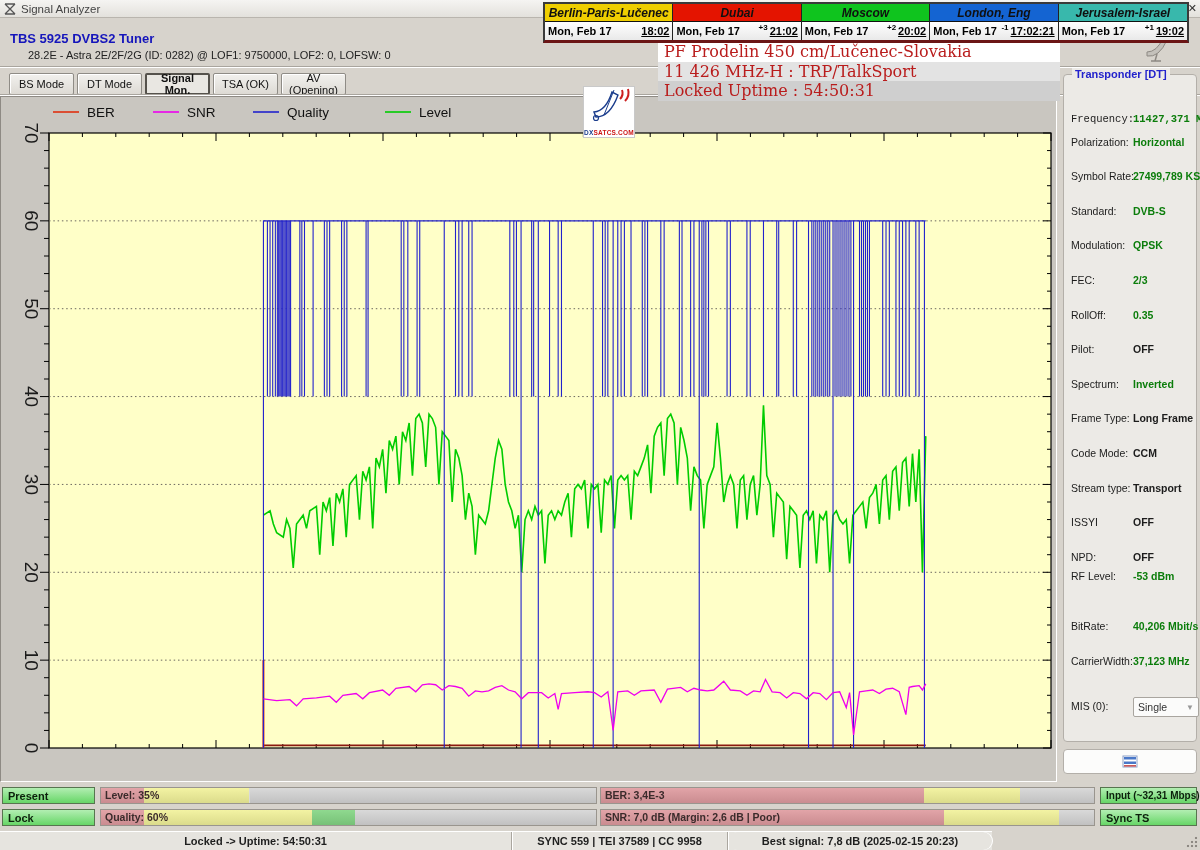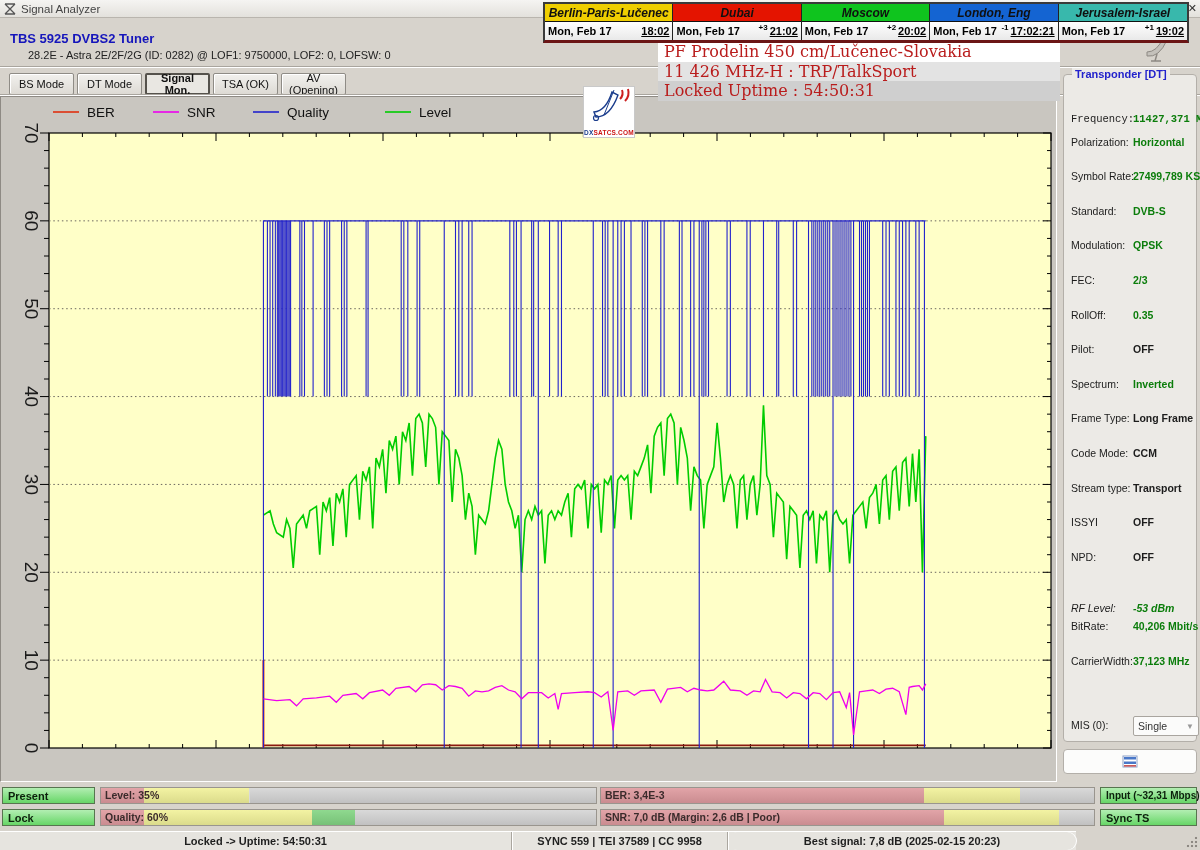--- a/index.html
+++ b/index.html
@@ -72,21 +72,21 @@
 
   
   .pill { position:absolute; height:17px; border:1px solid #57754f;
     background:linear-gradient(#b2eeb2,#67d667); font-size:11px; font-weight:bold; color:#0c210c;
     display:flex; align-items:center; padding:0 5px; white-space:nowrap; }
   .gauge { position:absolute; height:17px; border:1px solid #99958e; background:#d9d9d9; overflow:hidden; }
   .gauge-seg { position:absolute; top:0; height:100%; }
   .gauge-label { position:absolute; left:4px; top:1px; font-size:10.5px; font-weight:bold; color:#3b2b2b; z-index:2; white-space:nowrap; }
 
   
-  .statusbar { position:absolute; left:0; top:831px; width:1076px; height:19px; background:#e6e4df;
+  .statusbar { position:absolute; left:0; top:831px; width:992px; height:19px; background:#e6e4df;
     border-top:1px solid #fff; display:flex; font-size:11px; font-weight:bold; color:#1f1f1f; }
   .status-cell { border-right:1px solid #aaa69f; box-shadow:1px 0 0 #fff;
     display:flex; align-items:center; justify-content:center; }
   .grip { position:absolute; right:2px; bottom:2px; width:12px; height:12px;
     background:
       radial-gradient(circle at 10px 2px, #8d8983 1px, transparent 1.6px),
       radial-gradient(circle at 6px 6px,  #8d8983 1px, transparent 1.6px),
       radial-gradient(circle at 10px 6px, #8d8983 1px, transparent 1.6px),
       radial-gradient(circle at 2px 10px, #8d8983 1px, transparent 1.6px),
       radial-gradient(circle at 6px 10px, #8d8983 1px, transparent 1.6px),
@@ -397,33 +397,33 @@
       <span class="tp-value">Transport</span>
     </div>
     <div class="tp-row" style="top: 441.2px;">
       <span class="tp-label">ISSYI</span>
       <span class="tp-value">OFF</span>
     </div>
     <div class="tp-row" style="top: 475.8px;">
       <span class="tp-label">NPD:</span>
       <span class="tp-value">OFF</span>
     </div>
-    <div class="tp-row" style="top: 527px; font-style: italic;">
+    <div class="tp-row" style="top: 495px;">
       <span class="tp-label">RF Level:</span>
       <span class="tp-value green">-53 dBm</span>
     </div>
     <div class="tp-row" style="top: 545px;">
       <span class="tp-label">BitRate:</span>
       <span class="tp-value green">40,206 Mbit/s</span>
     </div>
     <div class="tp-row" style="top: 579.6px;">
       <span class="tp-label">CarrierWidth:</span>
       <span class="tp-value green">37,123 MHz</span>
     </div>
-    <div class="tp-row" style="top: 644px;">
+    <div class="tp-row" style="top: 625px;">
       <span class="tp-label">MIS (0):</span>
       <span class="mis-select">Single<span class="mis-chevron">▼</span></span>
     </div>
   </div>
 <button class="tp-button">
   <svg width="16" height="13">
     <rect x="1" y="1" width="14" height="11" fill="#fff" stroke="#8ca0c8" stroke-width="1"></rect>
     <rect x="2" y="2" width="12" height="2.5" fill="#4a78c8"></rect>
     <rect x="2" y="6.5" width="12" height="2.5" fill="#4a78c8"></rect>
     <rect x="2" y="10.2" width="12" height="1.3" fill="#c03030"></rect>

